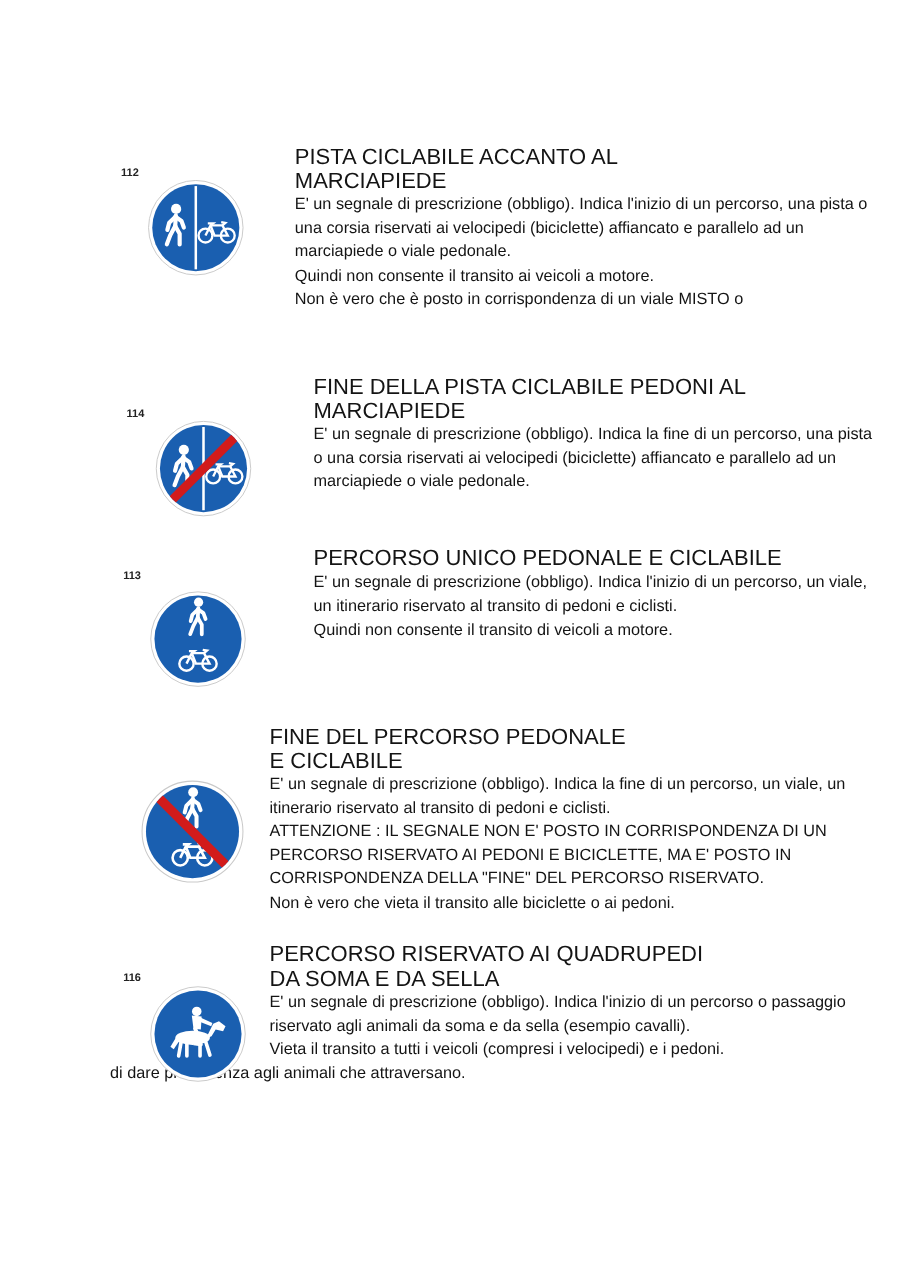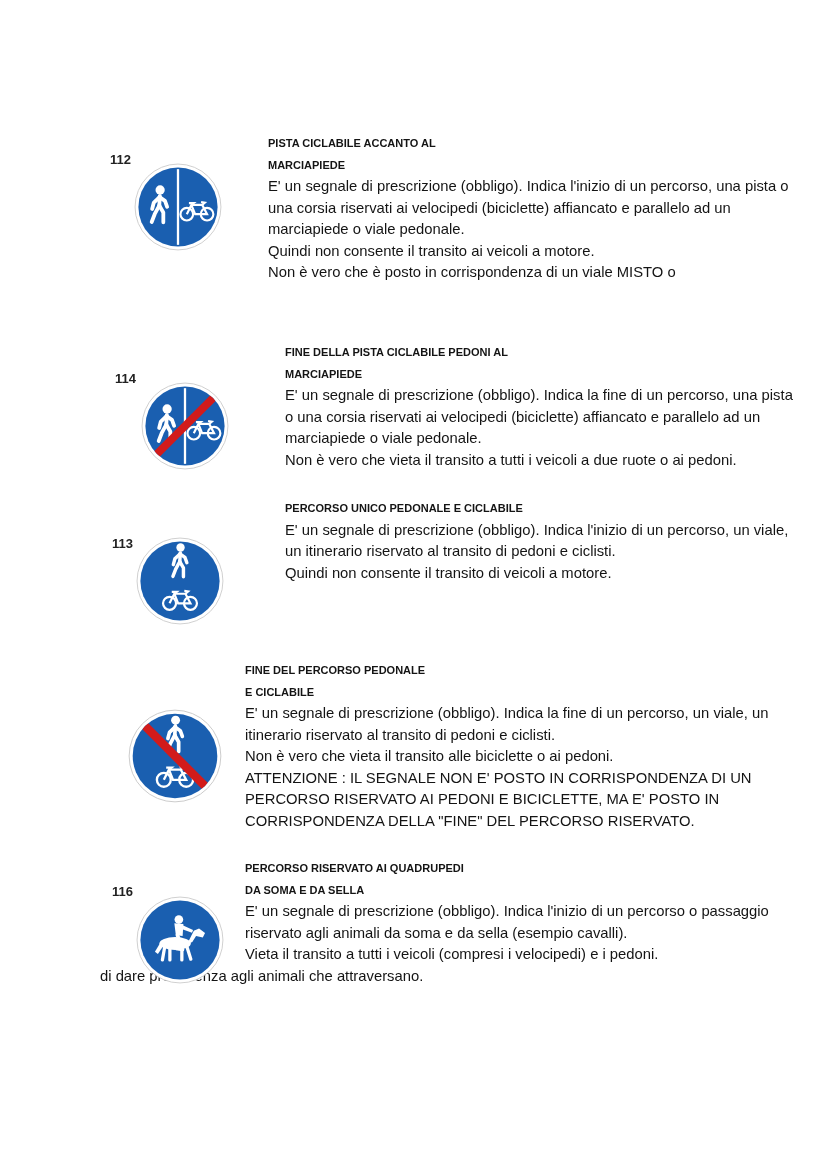--- a/index.html
+++ b/index.html
@@ -3,25 +3,25 @@
 <meta charset="utf-8">
 <style>
   :root { --sign-blue:#1a5fb0; --stripe-red:#d21b1b; }
   html,body { margin:0; padding:0; }
   body {
     width:828px; height:1169px; background:#ffffff; color:#141414;
     font-family:"Liberation Sans", sans-serif;
   }
   .page { position:relative; width:828px; height:1169px; overflow:hidden; background:#fff; }
   .item { position:absolute; left:0; width:828px; }
-  .num { position:absolute; font-size:13px; font-weight:700; color:#222; }
+  .num { position:absolute; font-size:10px; font-weight:700; color:#222; }
   .sign { position:absolute; }
   .sign svg { display:block; }
   .text { font-size:14.8px; line-height:21.5px; }
-  .text h3 { margin:0; font-size:11px; line-height:21.5px; font-weight:700; }
+  .text h3 { margin:0; font-size:20px; line-height:21.5px; font-weight:400; }
   .text p { margin:0; }
   .cont { margin:0 0 0 100px; width:694px; font-size:14.8px; line-height:21.5px; }
   .ring { fill:#fff; stroke:#c9c9c9; stroke-width:1; }
   .c-blue { fill:var(--sign-blue); }
   .c-stripe { stroke:var(--stripe-red); }
 </style>
 </head>
 <body>
 
 <svg width="0" height="0" style="position:absolute" aria-hidden="true">
@@ -95,26 +95,25 @@
         <circle class="c-blue" cx="50" cy="50" r="45"></circle>
         <rect x="48.7" y="7" width="2.6" height="86" fill="#fff"></rect>
         <use href="#icon-ped" transform="translate(29,49) scale(1.35)"></use>
         <use href="#icon-bike" transform="translate(71.5,52) scale(1.28)"></use>
         <line x1="11" y1="89" x2="89" y2="11" stroke-width="9" class="c-stripe" clip-path="url(#clip114)"></line>
       </svg>
     </div>
     <div class="text" style="margin-left:285px;width:515px">
       <h3><span>FINE DELLA PISTA CICLABILE PEDONI AL</span><br><span>MARCIAPIEDE</span></h3>
       <p>E' un segnale di prescrizione (obbligo). Indica la fine di un percorso, una pista o una corsia riservati ai velocipedi (biciclette) affiancato e parallelo ad un marciapiede o viale pedonale.</p>
-      <p>Non è vero che vieta il transito a tutti i veicoli a due ruote o ai pedoni.</p>
     </div>
   </section>
 
   <section class="item" style="top:498px">
-    <div class="num" style="left:112px;top:38px">113</div>
+    <div class="num" style="left:112px;top:20px">113</div>
     <div class="sign" style="left:136px;top:39px">
       <svg viewBox="0 0 100 100" width="88" height="88">
         <circle class="ring" cx="50" cy="50" r="48.8"></circle>
         <circle class="c-blue" cx="50" cy="50" r="45"></circle>
         <use href="#icon-ped" transform="translate(50,28.5) scale(1.22)"></use>
         <use href="#icon-bike" transform="translate(50,69) scale(1.32)"></use>
       </svg>
     </div>
     <div class="text" style="margin-left:285px;width:515px">
       <h3><span>PERCORSO UNICO PEDONALE E CICLABILE</span></h3>
@@ -134,22 +133,22 @@
         <circle class="ring" cx="50" cy="50" r="48.8"></circle>
         <circle class="c-blue" cx="50" cy="50" r="45"></circle>
         <use href="#icon-ped" transform="translate(50,28.5) scale(1.22)"></use>
         <use href="#icon-bike" transform="translate(50,69) scale(1.32)"></use>
         <line x1="11" y1="11" x2="89" y2="89" stroke-width="9" class="c-stripe" clip-path="url(#clipFine)"></line>
       </svg>
     </div>
     <div class="text" style="margin-left:245px;width:545px">
       <h3><span>FINE DEL PERCORSO PEDONALE</span><br><span>E CICLABILE</span></h3>
       <p>E' un segnale di prescrizione (obbligo). Indica la fine di un percorso, un viale, un itinerario riservato al transito di pedoni e ciclisti.</p>
+      <p>ATTENZIONE : IL SEGNALE NON E' POSTO IN CORRISPONDENZA DI UN PERCORSO RISERVATO AI PEDONI E BICICLETTE, MA E' POSTO IN CORRISPONDENZA DELLA "FINE" DEL PERCORSO RISERVATO.</p>
       <p>Non è vero che vieta il transito alle biciclette o ai pedoni.</p>
-      <p>ATTENZIONE : IL SEGNALE NON E' POSTO IN CORRISPONDENZA DI UN PERCORSO RISERVATO AI PEDONI E BICICLETTE, MA E' POSTO IN CORRISPONDENZA DELLA "FINE" DEL PERCORSO RISERVATO.</p>
     </div>
   </section>
 
   <section class="item" style="top:858px">
     <div class="num" style="left:112px;top:26px">116</div>
     <div class="sign" style="left:136px;top:38px">
       <svg viewBox="0 0 100 100" width="88" height="88">
         <circle class="ring" cx="50" cy="50" r="48.8"></circle>
         <circle class="c-blue" cx="50" cy="50" r="45"></circle>
         <use href="#icon-horse" transform="translate(47,48) scale(1.7)"></use>

